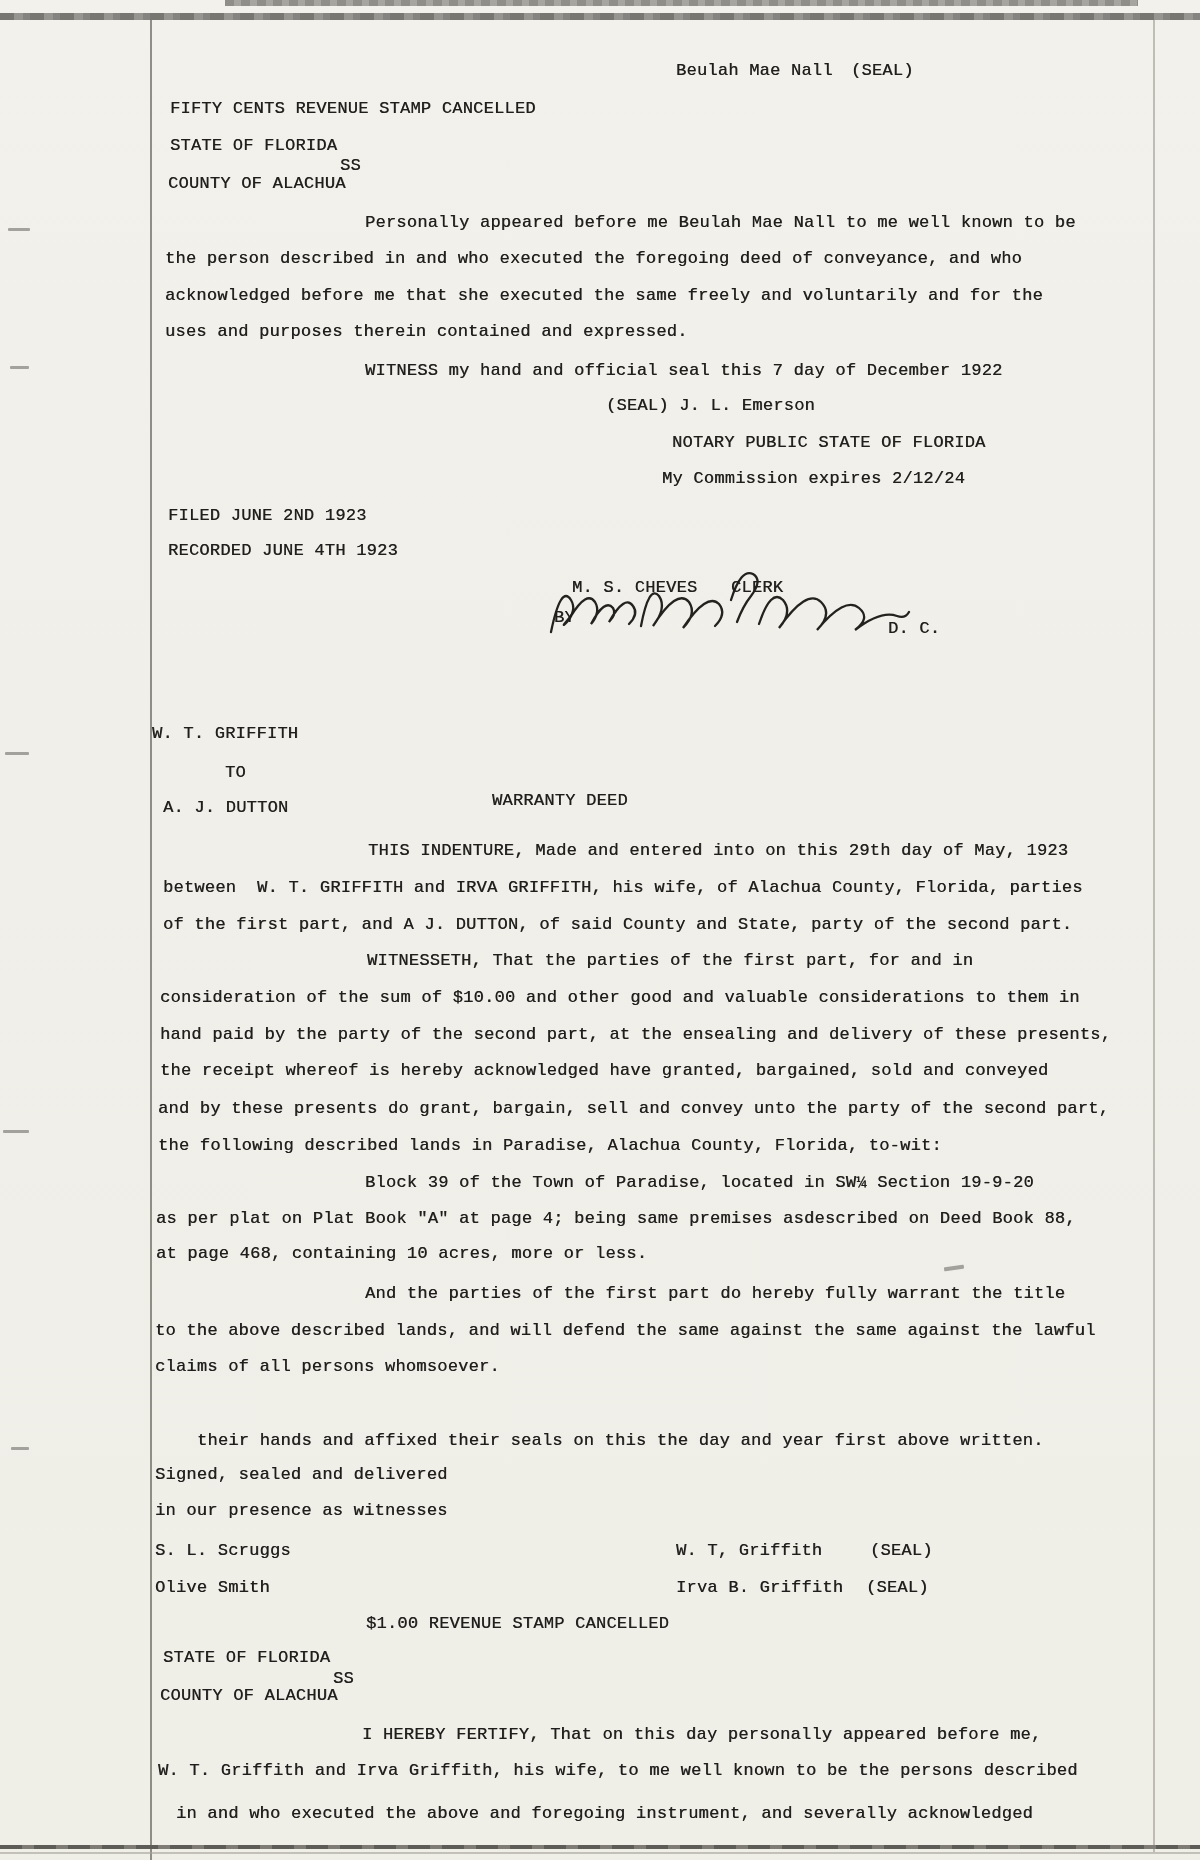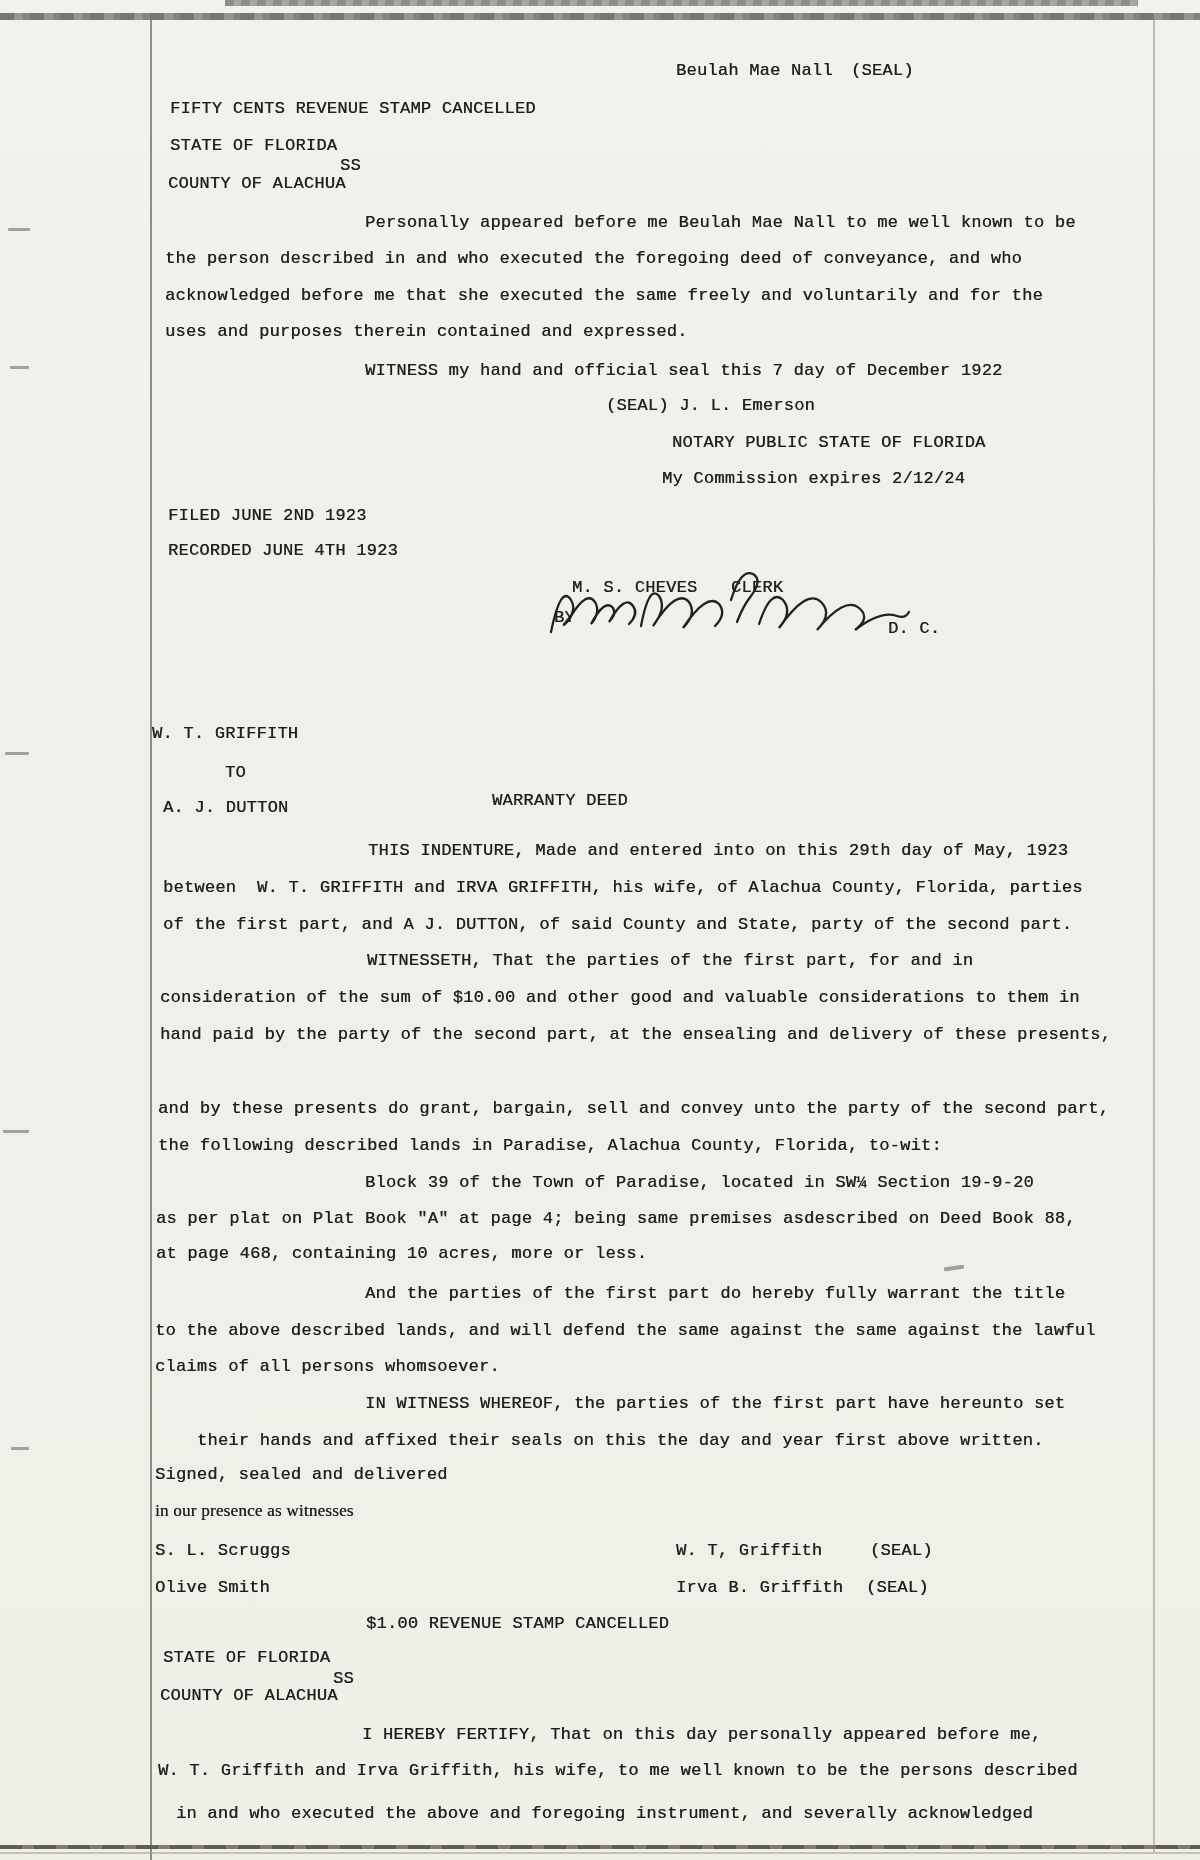--- a/index.html
+++ b/index.html
@@ -96,32 +96,32 @@
     <div class="tline" style="left: 152px; top: 723px;">W. T. GRIFFITH</div>
     <div class="tline" style="left: 225px; top: 762px;">TO</div>
     <div class="tline" style="left: 492px; top: 762px; margin-top: 28px;">WARRANTY DEED</div>
     <div class="tline" style="left: 163px; top: 797px;">A. J. DUTTON</div>
     <div class="tline" style="left: 368px; top: 840px;">THIS INDENTURE, Made and entered into on this 29th day of May, 1923</div>
     <div class="tline" style="left: 163px; top: 877px;">between  W. T. GRIFFITH and IRVA GRIFFITH, his wife, of Alachua County, Florida, parties</div>
     <div class="tline" style="left: 163px; top: 914px;">of the first part, and A J. DUTTON, of said County and State, party of the second part.</div>
     <div class="tline" style="left: 367px; top: 950px;">WITNESSETH, That the parties of the first part, for and in</div>
     <div class="tline" style="left: 160px; top: 987px;">consideration of the sum of $10.00 and other good and valuable considerations to them in</div>
     <div class="tline" style="left: 160px; top: 1024px;">hand paid by the party of the second part, at the ensealing and delivery of these presents,</div>
+    <div class="tline" style="left: 160px; top: 1060px;">the receipt whereof is hereby acknowledged have granted, bargained, sold and conveyed</div>
     <div class="tline" style="left: 158px; top: 1098px;">and by these presents do grant, bargain, sell and convey unto the party of the second part,</div>
     <div class="tline" style="left: 158px; top: 1135px; text-align: right;">the following described lands in Paradise, Alachua County, Florida, to-wit:</div>
     <div class="tline" style="left: 365px; top: 1172px;">Block 39 of the Town of Paradise, located in SW¼ Section 19-9-20</div>
     <div class="tline" style="left: 156px; top: 1208px;">as per plat on Plat Book "A" at page 4; being same premises asdescribed on Deed Book 88,</div>
     <div class="tline" style="left: 156px; top: 1243px;">at page 468, containing 10 acres, more or less.</div>
     <div class="tline" style="left: 365px; top: 1283px;">And the parties of the first part do hereby fully warrant the title</div>
     <div class="tline" style="left: 155px; top: 1320px;">to the above described lands, and will defend the same against the same against the lawful</div>
     <div class="tline" style="left: 155px; top: 1356px;">claims of all persons whomsoever.</div>
-    <div class="tline" style="left: 365px; top: 1393px;">IN WITNESS WHEREOF, the parties of the first part have hereunto set</div>
     <div class="tline" style="left: 153px; top: 1430px; padding-left: 44px;">their hands and affixed their seals on this the day and year first above written.</div>
     <div class="tline" style="left: 155px; top: 1464px;">Signed, sealed and delivered</div>
-    <div class="tline" style="left: 155px; top: 1500px; font-family: Liberation Serif, serif;">in our presence as witnesses</div>
+    <div class="tline" style="left: 155px; top: 1500px;">in our presence as witnesses</div>
     <div class="tline" style="left: 155px; top: 1540px;">S. L. Scruggs</div>
     <div class="tline" style="left: 676px; top: 1540px;">W. T, Griffith</div>
     <div class="tline" style="left: 870px; top: 1540px;">(SEAL)</div>
     <div class="tline" style="left: 155px; top: 1577px;">Olive Smith</div>
     <div class="tline" style="left: 676px; top: 1577px;">Irva B. Griffith</div>
     <div class="tline" style="left: 866px; top: 1577px;">(SEAL)</div>
     <div class="tline" style="left: 366px; top: 1613px; text-align: center;">$1.00 REVENUE STAMP CANCELLED</div>
     <div class="tline" style="left: 163px; top: 1647px;">STATE OF FLORIDA</div>
     <div class="tline" style="left: 333px; top: 1668px;">SS</div>
     <div class="tline" style="left: 160px; top: 1685px;">COUNTY OF ALACHUA</div>

